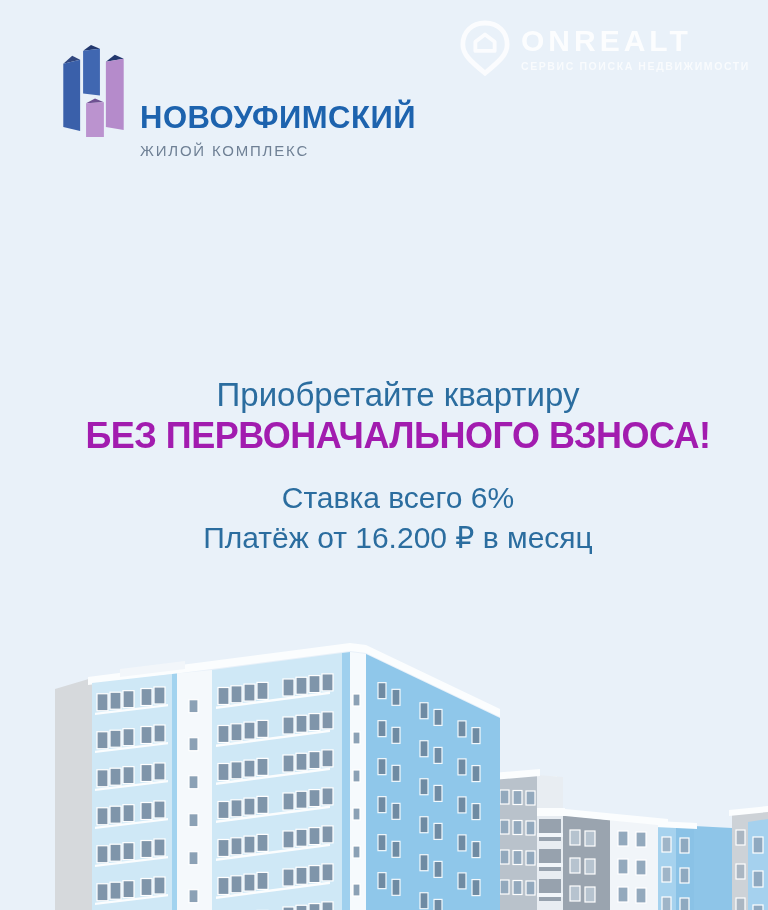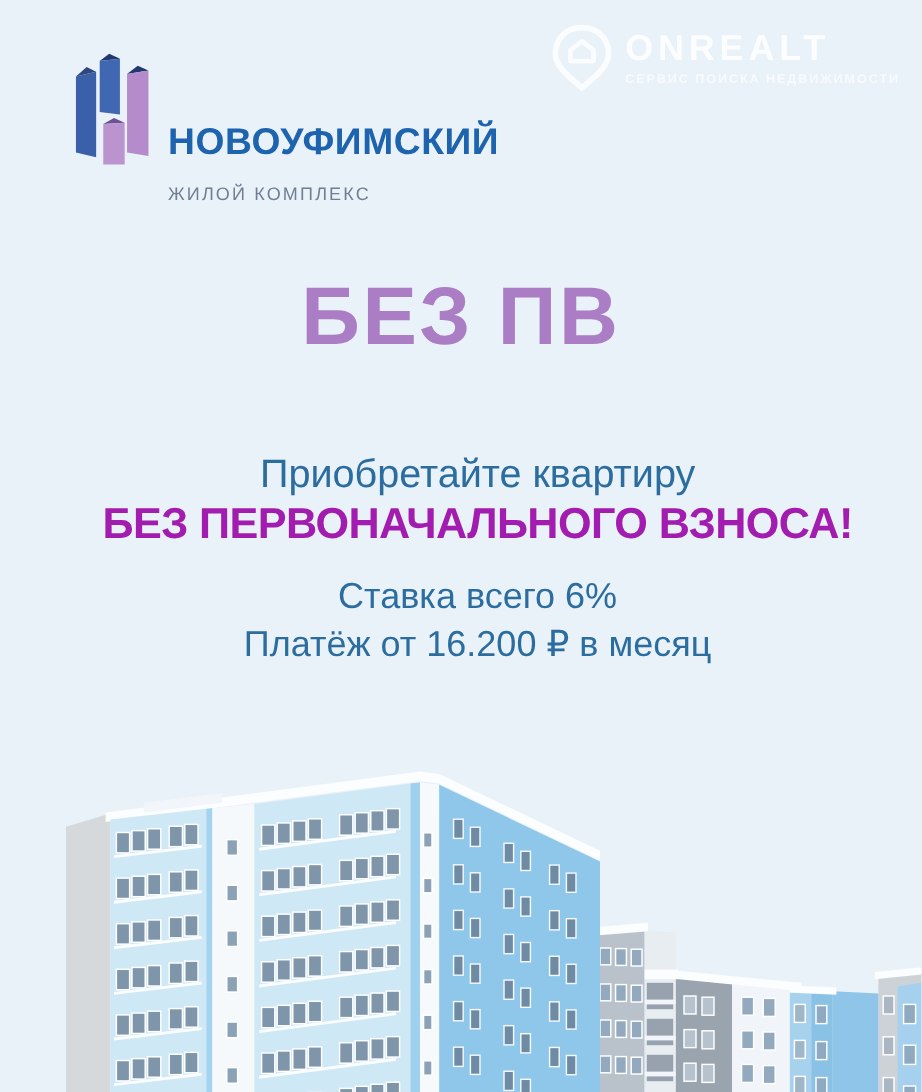--- a/index.html
+++ b/index.html
@@ -11,21 +11,21 @@
   
   .logo{position:absolute;left:57px;top:34px;display:flex;gap:11px;}
   .logo-mark{width:72px;height:104px;display:block;}
   .logo-text{padding-top:30px;}
   .logo-title{
     font-size:31px;font-weight:700;color:#1d63ae;letter-spacing:.5px;line-height:1;
     white-space:nowrap;
     margin-top:38px;
   }
   .logo-subtitle{
-    margin-top:22px;font-size:15px;font-weight:400;color:#6f8095;letter-spacing:1.8px;
+    margin-top:10px;font-size:15px;font-weight:400;color:#6f8095;letter-spacing:1.8px;
     line-height:1;white-space:nowrap;
   }
   
   .watermark{position:absolute;right:18px;top:20px;display:flex;align-items:center;gap:10px;}
   .wm-pin{width:52px;height:58px;}
   .wm-brand{
     font-size:30px;font-weight:700;letter-spacing:4px;color:rgba(255,255,255,.85);
     line-height:1;white-space:nowrap;
   }
   .wm-tagline{
@@ -72,21 +72,20 @@
     <svg class="wm-pin" viewBox="0 0 54 60" aria-hidden="true">
       <path d="M27,3 C13,3 4,12.5 4,25.5 C4,35 11,42 27,55 C43,42 50,35 50,25.5 C50,12.5 41,3 27,3 Z" fill="none" stroke="rgba(255,255,255,0.8)" stroke-width="5"></path>
       <path d="M17,32 L17,22.5 L27,15 L37,22.5 L37,32 Z" fill="none" stroke="rgba(255,255,255,0.8)" stroke-width="4" stroke-linejoin="round"></path>
     </svg>
     <div class="wm-text">
       <div class="wm-brand">ONREALT</div>
       <div class="wm-tagline">СЕРВИС ПОИСКА НЕДВИЖИМОСТИ</div>
     </div>
   </div>
 
-  <div class="headline">БЕЗ ПВ</div>
 
   <div class="offer">
     <div class="offer-l1">Приобретайте квартиру</div>
     <div class="offer-l2">БЕЗ ПЕРВОНАЧАЛЬНОГО ВЗНОСА!</div>
     <div class="offer-l3">Ставка всего 6%</div>
     <div class="offer-l4">Платёж от 16.200 ₽ в месяц</div>
   </div>
 
   <svg id="bldg" class="buildings" viewBox="0 0 768 285" aria-hidden="true">
       <polygon points="732,190 768,186 768,285 732,285" fill="#cdd2d7"></polygon>

